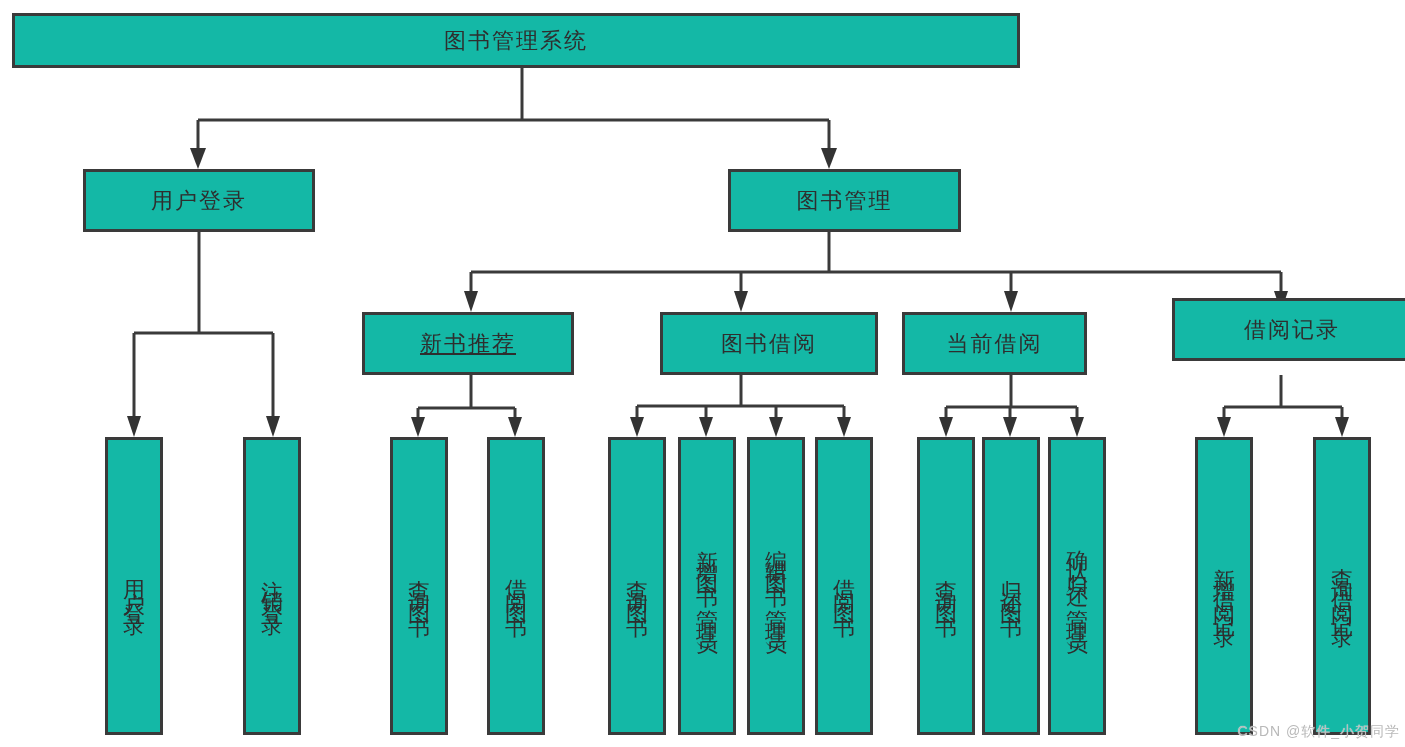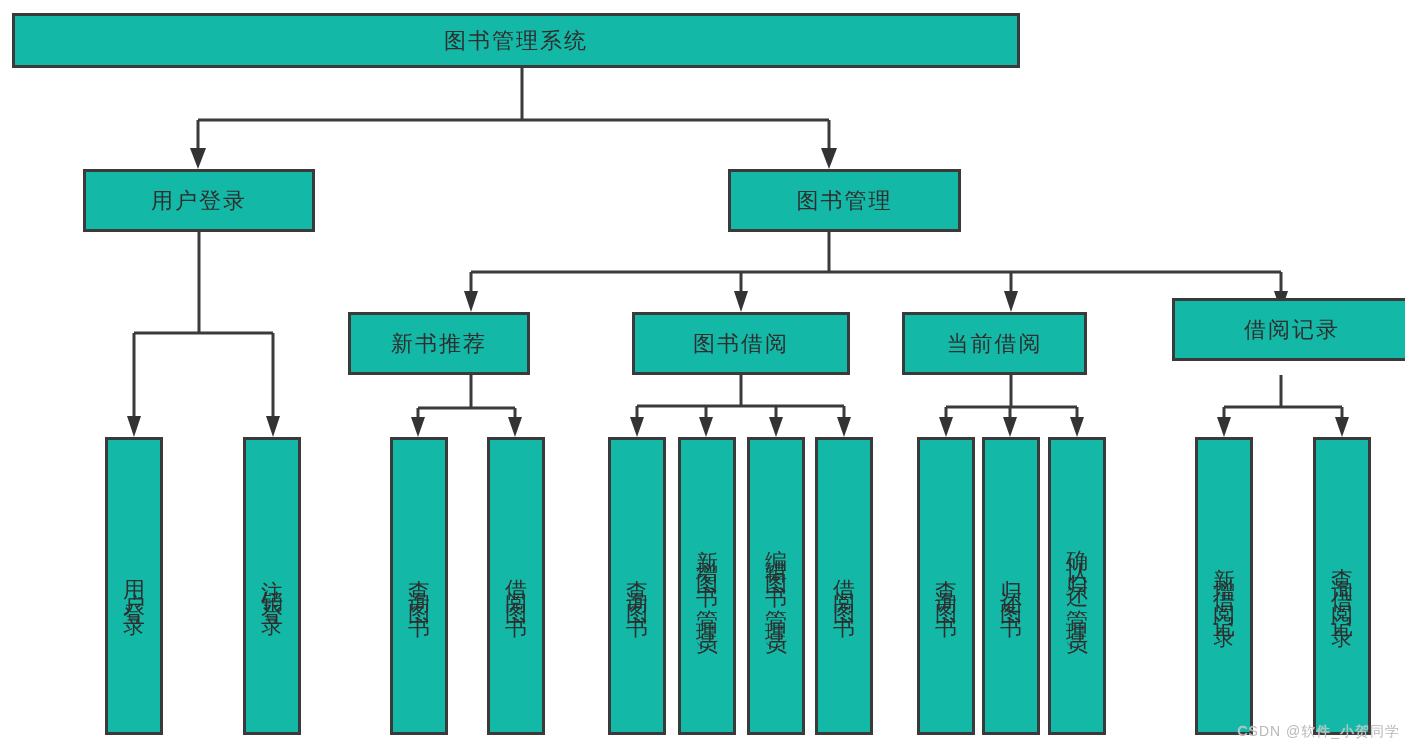--- a/index.html
+++ b/index.html
@@ -131,22 +131,22 @@
       <line x1="1342" y1="407" x2="1342" y2="418"></line>
       <polygon points="1335,417 1349,417 1342,437" stroke="none"></polygon>
     </g>
   </svg>
 
   <div class="node" style="left:12px; top:13px; width:1008px; height:55px;">图书管理系统</div>
 
   <div class="node" style="left:83px; top:169px; width:232px; height:63px;">用户登录</div>
   <div class="node" style="left:712px; top:169px; width:233px; height:63px;margin-left:16px;">图书管理</div>
 
-  <div class="node" style="left:348px; top:312px; width:182px; height:63px;">新书推荐</div>
-  <div class="node" style="left:632px; top:312px; width:218px; height:63px;">图书借阅</div>
+  <div class="node" style="left:362px; top:312px; width:212px; height:63px;text-decoration:underline;">新书推荐</div>
+  <div class="node" style="left:660px; top:312px; width:218px; height:63px;">图书借阅</div>
   <div class="node" style="left:902px; top:312px; width:185px; height:63px;">当前借阅</div>
   <div class="node" style="left:1172px; top:298px; width:240px; height:63px;">借阅记录</div>
 
   <div class="node leaf" style="left:105px; top:437px; width:58px; height:298px;">用户登录</div>
   <div class="node leaf" style="left:243px; top:437px; width:58px; height:298px;">注销登录</div>
 
   <div class="node leaf" style="left:390px; top:437px; width:58px; height:298px;">查询图书</div>
   <div class="node leaf" style="left:487px; top:437px; width:58px; height:298px;">借阅图书</div>
 
   <div class="node leaf" style="left:608px; top:437px; width:58px; height:298px;">查询图书</div>

